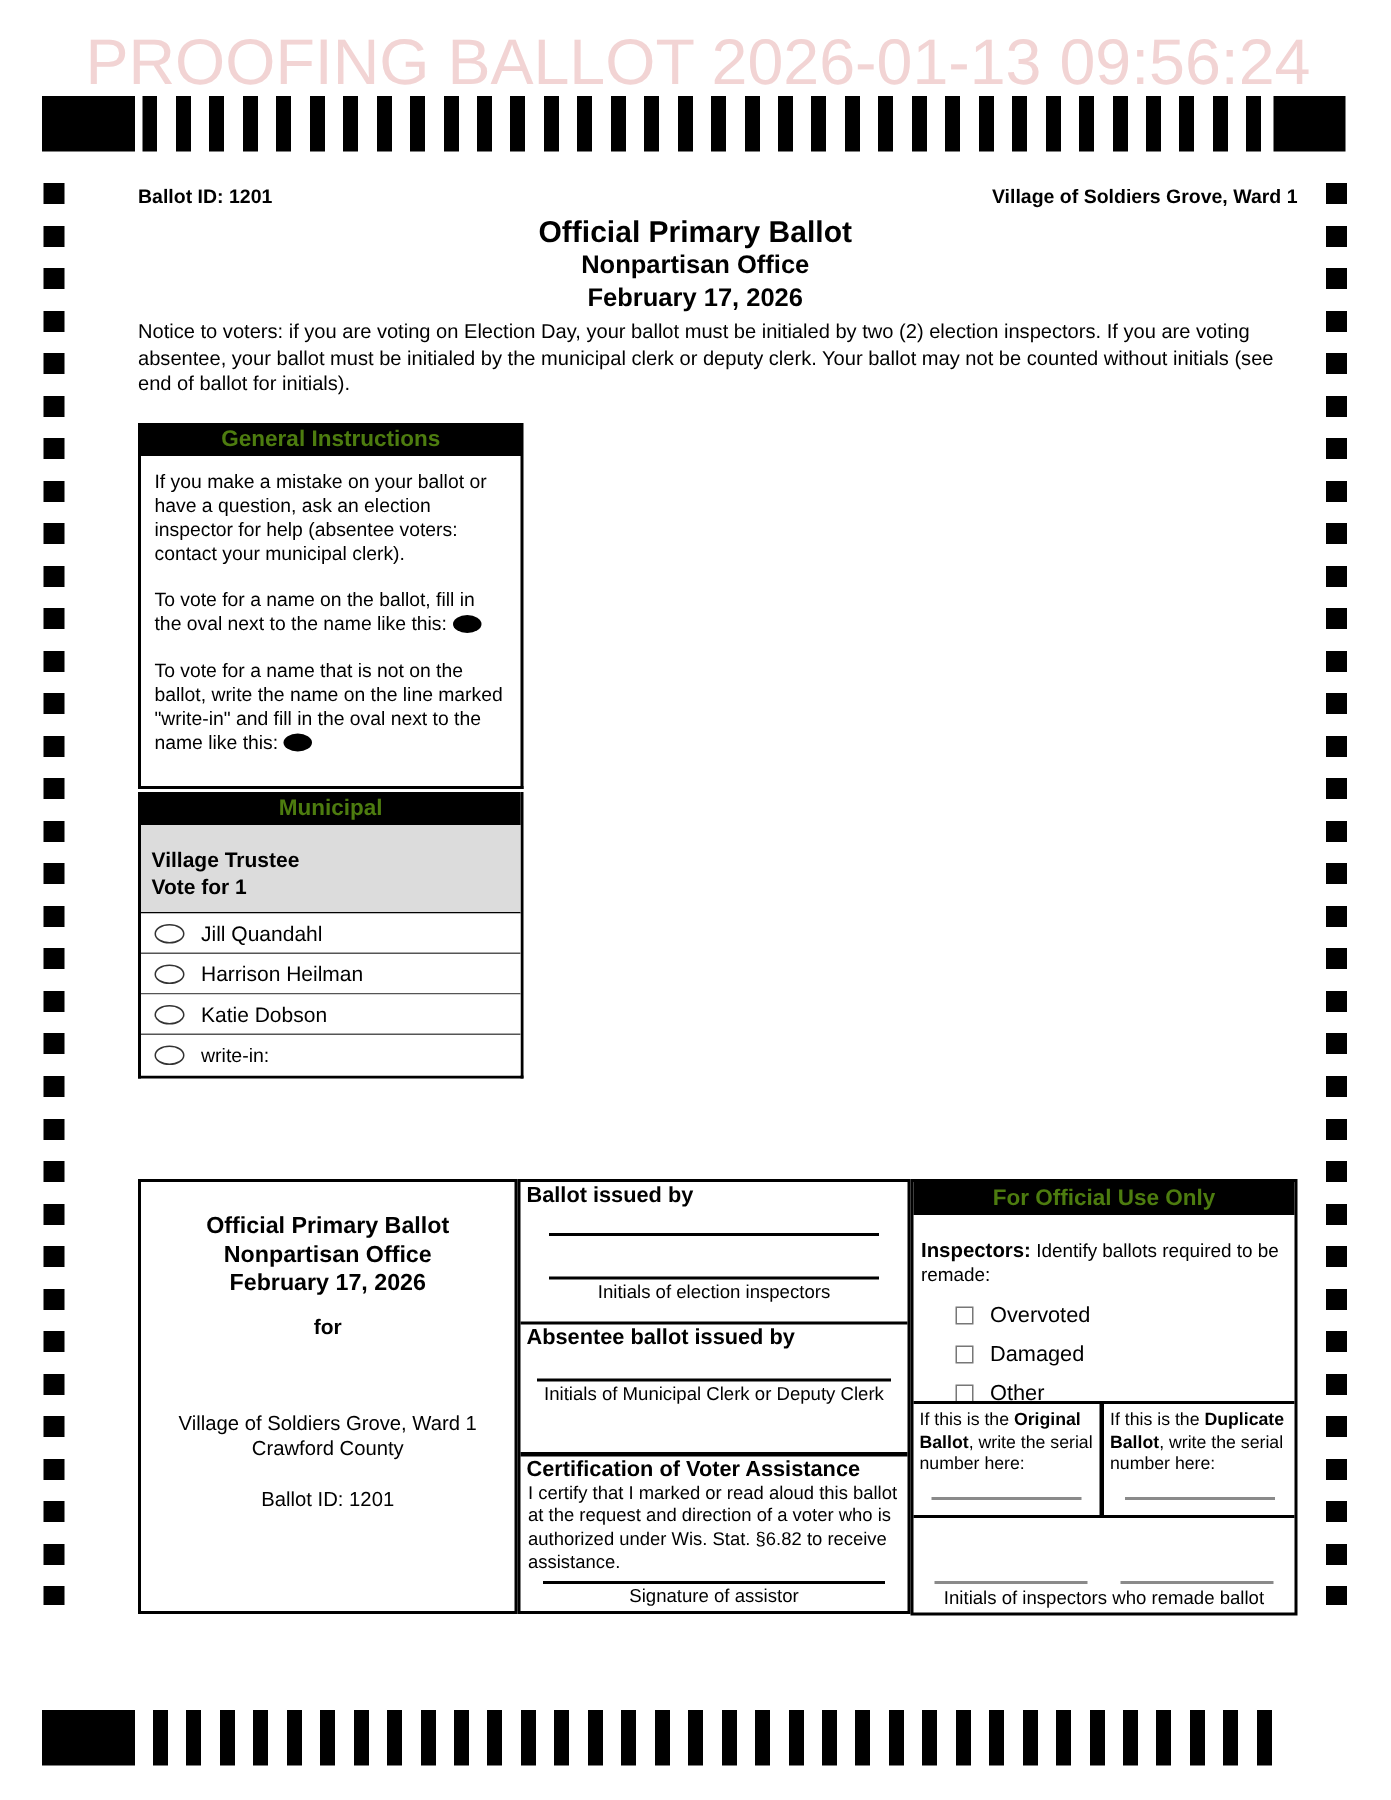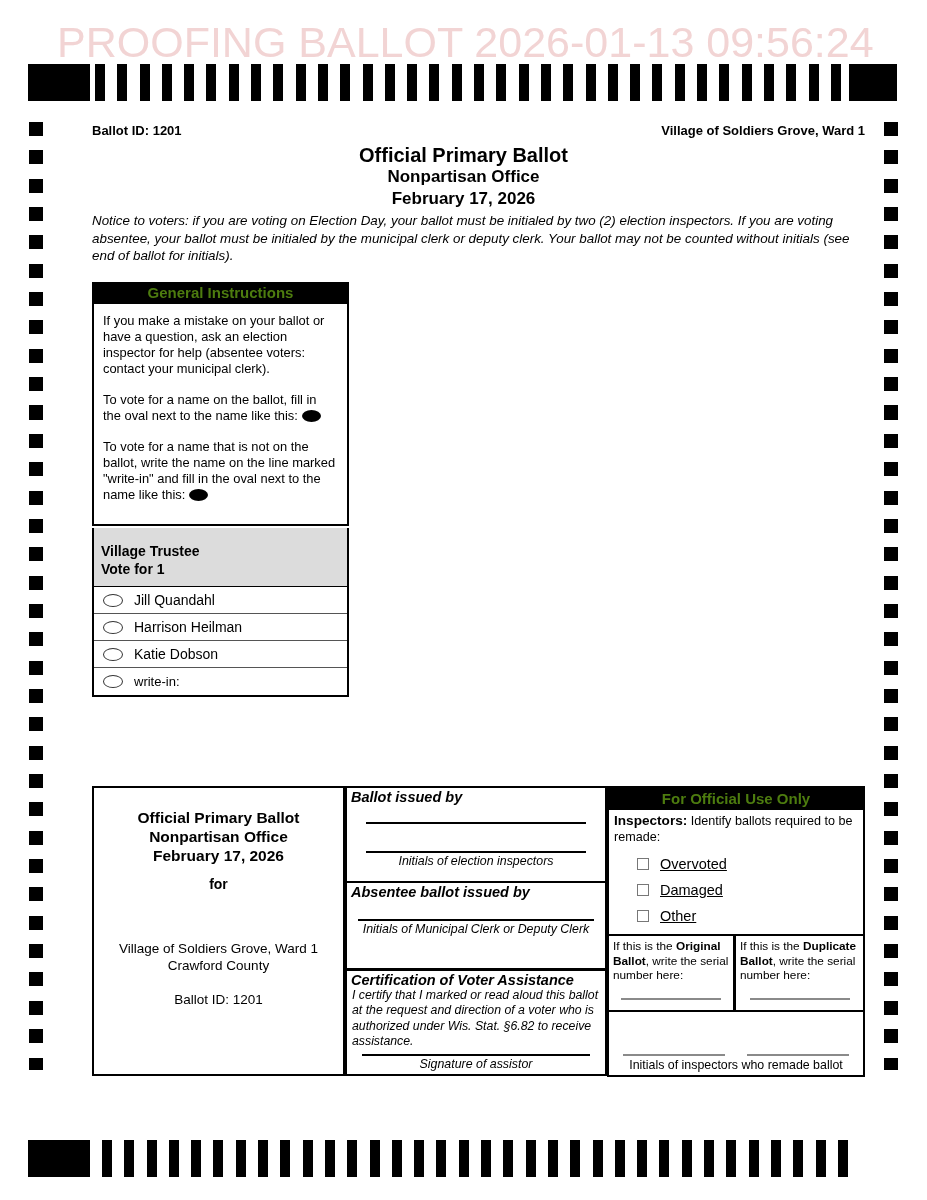--- a/index.html
+++ b/index.html
@@ -20,21 +20,21 @@
     background:repeating-linear-gradient(to right, #000 0 10px, transparent 10px 22.3px); }
   .tm-col { position:absolute; top:122px; width:14px; height:948px;
     background:repeating-linear-gradient(to bottom, #000 0 14px, transparent 14px 28.35px); }
 
   
   .ballot-id-top { position:absolute; left:92px; top:123px; font-size:13px; font-weight:bold; }
   .jurisdiction-top { position:absolute; right:62px; top:123px; font-size:13px; font-weight:bold; }
   .title-block { position:absolute; left:77px; top:144px; width:773px; text-align:center; }
   .title-1 { font-size:20px; font-weight:bold; line-height:1.12; }
   .title-2 { font-size:17px; font-weight:bold; line-height:1.25; }
-  .notice { position:absolute; left:92px; top:212px; width:775px; font-size:13.4px; line-height:1.32;font-style:italic; }
+  .notice { position:absolute; left:92px; top:212px; width:775px; font-size:13.4px; line-height:1.32; }
 
   
   .black-bar { background:#000; color:#4d7c0f; font-weight:bold; font-size:15px;
     text-align:center; padding:2px 0 3px; }
   .instructions-box { position:absolute; left:92px; top:282px; width:257px; }
   .instructions-body { border:2px solid #000; border-top:none; padding:9px 9px 10px;
     font-size:12.9px; line-height:1.24; min-height:222px; }
   .instructions-body p { margin-bottom:15px; }
   .instructions-body p:last-child { margin-bottom:0; }
   .oval-filled { display:inline-block; width:19px; height:12px; background:#000;
@@ -52,35 +52,35 @@
 
   
   .stub-left { position:absolute; left:92px; top:786px; width:253px; height:290px;
     border:2px solid #000; text-align:center; padding-top:21px; }
   .stub-left .b15 { font-size:15.5px; font-weight:bold; line-height:1.22; }
   .stub-left .for-label { font-size:14px; font-weight:bold; margin-top:10px; }
   .stub-left .plain { font-size:13.5px; line-height:1.28; }
 
   .stub-mid { position:absolute; left:345px; top:786px; width:262px; height:290px;
     border:2px solid #000; display:flex; flex-direction:column; }
-  .mid-sec { padding:1px 4px;font-style:italic; }
+  .mid-sec { padding:1px 4px; }
   .mid-title { font-size:14.5px; font-weight:bold; }
   .sig-line { border-bottom:2px solid #000; }
   .mid-caption { font-size:12.4px; text-align:center; margin-top:1px; }
   .mid-sec1 { height:95px; border-bottom:2px solid #000; }
   .mid-sec2 { height:88px; border-bottom:3px solid #000; }
   .mid-sec3 { flex:1; display:flex; flex-direction:column; }
   .cert-body { font-size:12.3px; line-height:1.26; padding:0 1px; }
 
   .stub-right { position:absolute; left:607px; top:786px; width:258px; height:291px;
     border:2px solid #000; display:flex; flex-direction:column; }
-  .insp-block { padding:3px 5px; height:124px; }
+  .insp-block { padding:16px 5px; height:124px; }
   .insp-lead { font-size:12.6px; line-height:1.25; }
   .insp-lead b { font-size:13.6px; }
-  .chk-row { display:flex; align-items:center; margin:10px 0 0 23px;text-decoration:underline; }
+  .chk-row { display:flex; align-items:center; margin:10px 0 0 23px; }
   .chk-box { width:12px; height:12px; border:1.5px solid #777; flex:0 0 auto; }
   .chk-label { font-size:14.5px; margin-left:11px; }
   .serial-row { display:flex; height:76px; border-top:2px solid #000; }
   .serial-cell { width:50%; padding:3px 4px; font-size:11.8px; line-height:1.25;
     display:flex; flex-direction:column; }
   .serial-cell.first { border-right:3px solid #000; }
   .gray-line { border-bottom:2px solid #8a8a8a; }
   .serial-cell .gray-line { width:100px; margin:auto auto 7px; }
   .remade-block { flex:1; border-top:2px solid #000; display:flex; flex-direction:column;
     justify-content:flex-end; align-items:center; padding-bottom:3px; }
@@ -115,20 +115,21 @@
   <div class="instructions-box">
     <div class="black-bar">General Instructions</div>
     <div class="instructions-body">
       <p>If you make a mistake on your ballot or have a question, ask an election inspector for help (absentee voters: contact your municipal clerk).</p>
       <p><span>To vote for a name on the ballot, fill in the oval next to the name like this:</span><span class="oval-filled"></span></p>
       <p><span>To vote for a name that is not on the ballot, write the name on the line marked "write-in" and fill in the oval next to the name like this:</span><span class="oval-filled"></span></p>
     </div>
   </div>
 
   <div class="contest-box">
+    <div class="black-bar">Municipal</div>
     <div class="contest-header">
       <div>Village Trustee</div>
       <div>Vote for 1</div>
     </div>
     <div class="cand-row">
       <span class="oval"></span>
       <span class="cand-name">Jill Quandahl</span>
     </div>
     <div class="cand-row">
       <span class="oval"></span>

